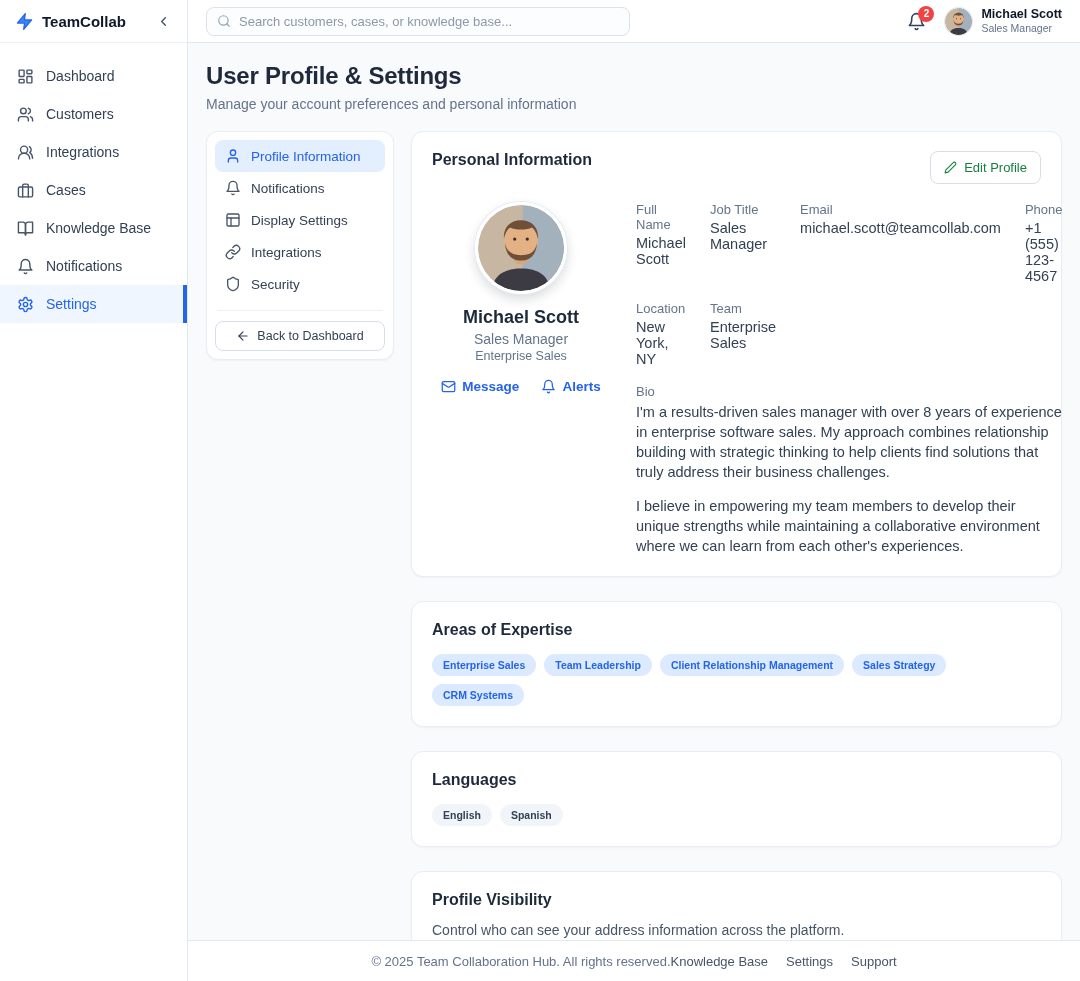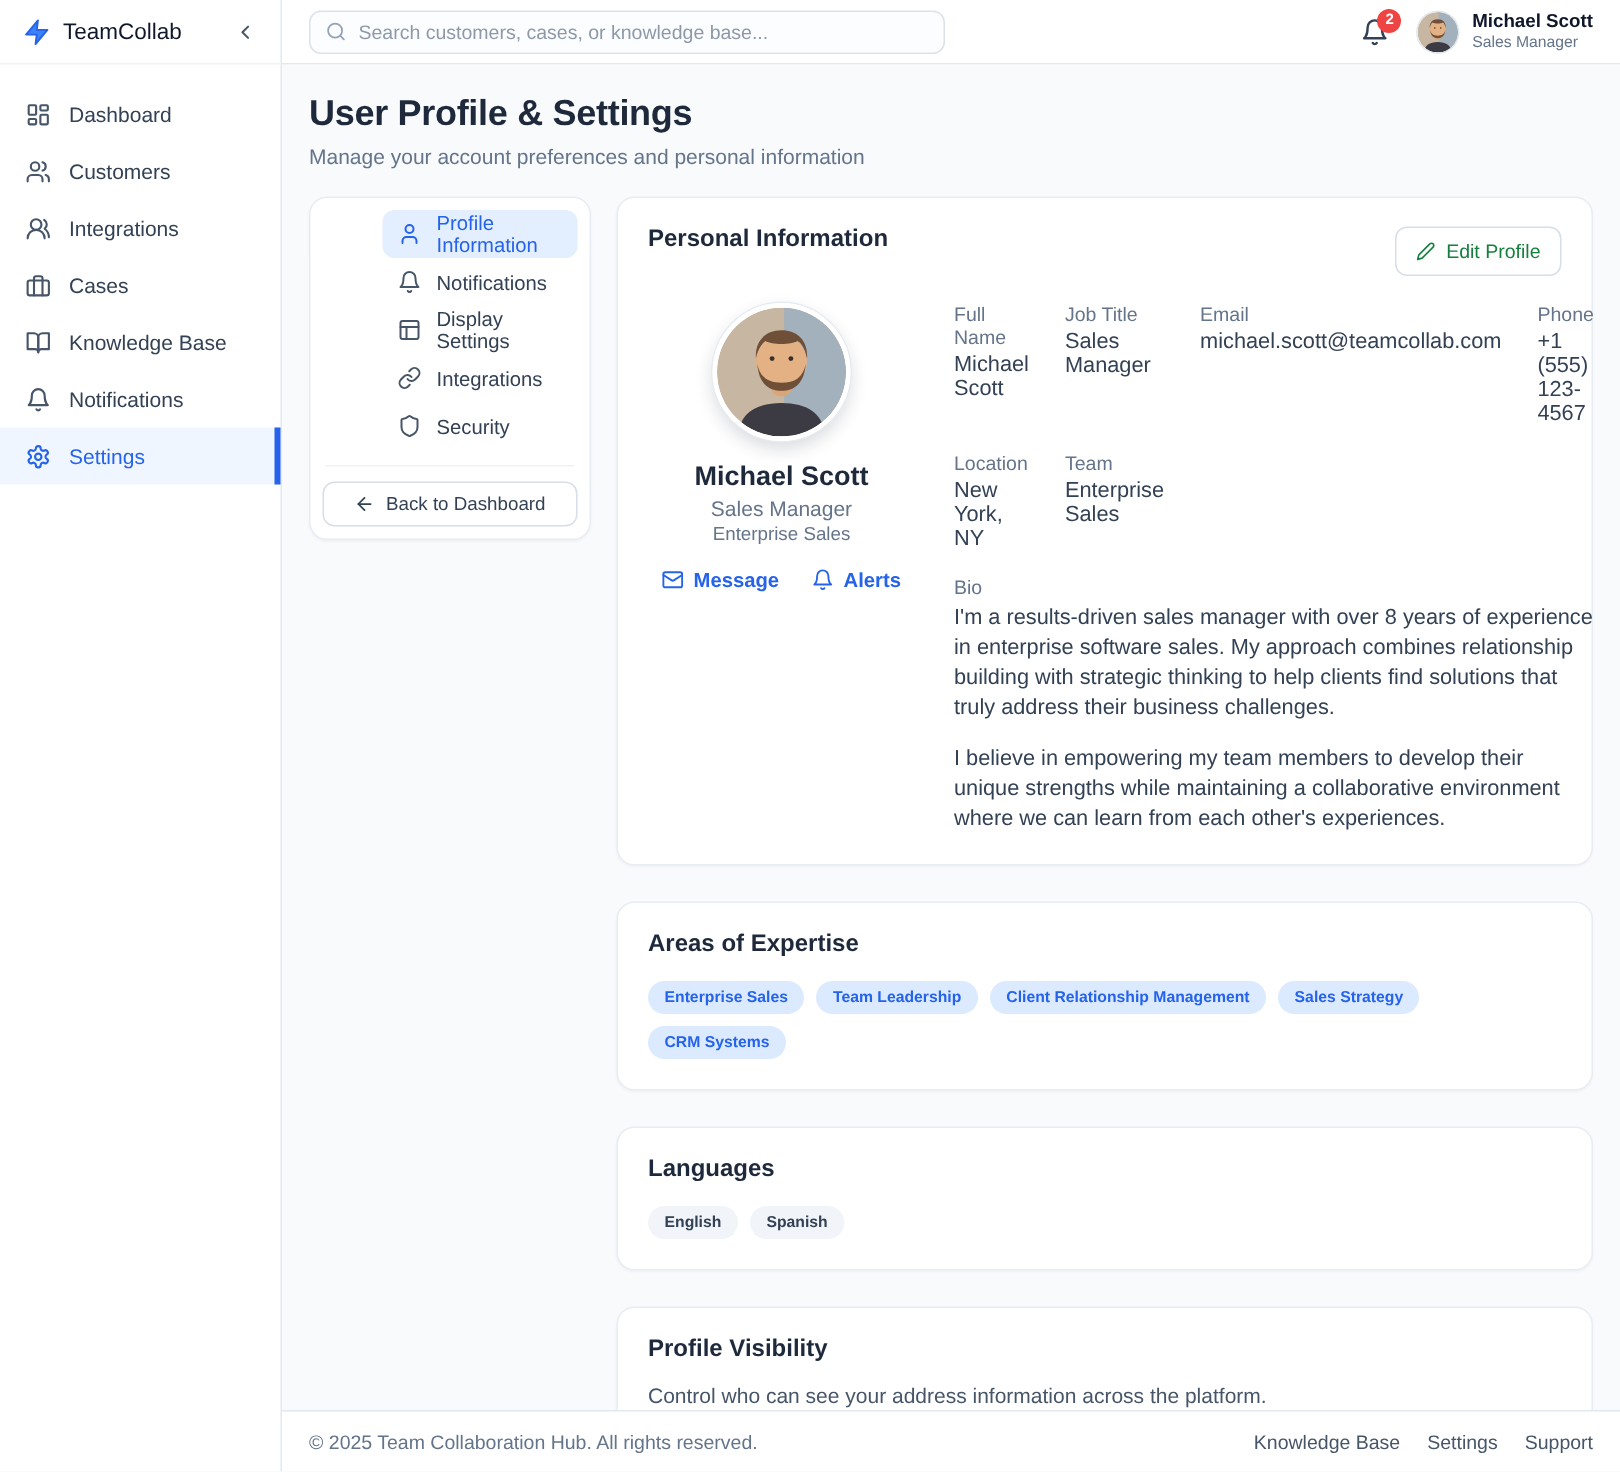--- a/index.html
+++ b/index.html
@@ -4,21 +4,21 @@
 <style>
   * { margin:0; padding:0; box-sizing:border-box; }
   html,body { width:1080px; height:981px; overflow:hidden; }
   body { font-family:"Liberation Sans", sans-serif; background:#f8fafc; color:#334155; }
   svg { display:block; }
   .app { display:flex; height:100%; }
 
   
   .sidebar { width:188px; min-width:188px; background:#fff; border-right:1px solid #e2e8f0; display:flex; flex-direction:column; }
   .sidebar-header { height:43px; min-height:43px; display:flex; align-items:center; justify-content:space-between; padding:0 14px 0 15px; border-bottom:1px solid #eef2f6; }
-  .brand { display:flex; align-items:center; gap:8px; font-size:15px; font-weight:400; color:#0f172a; }
+  .brand { display:flex; align-items:center; gap:8px; font-size:15px; font-weight:700; color:#0f172a; }
   .collapse-btn { background:none; border:none; color:#475569; cursor:pointer; padding:2px; }
   .side-nav { padding-top:14px; }
   .side-item { display:flex; align-items:center; gap:12px; height:38px; padding:0 17px; font-size:14px; font-weight:500; color:#334155; cursor:pointer; }
   .side-item .icn { color:#475569; }
   .side-item.active { background:#eff6ff; color:#2563eb; border-right:4px solid #2563eb; padding-right:13px; }
   .side-item.active .icn { color:#2563eb; }
 
   
   .main { flex:1; display:flex; flex-direction:column; min-width:0; }
   .topbar { height:43px; min-height:43px; background:#fff; border-bottom:1px solid #e2e8f0; display:flex; align-items:center; justify-content:space-between; padding:0 18px;gap:32px; }
@@ -35,21 +35,21 @@
 
   .content { flex:1; padding:19px 18px 16px; background:#f8fafc; overflow:hidden; }
   .page-title { font-size:24px; font-weight:700; color:#1e293b; letter-spacing:-.2px; }
   .page-subtitle { font-size:14px; color:#64748b; margin-top:6px; }
 
   .layout { display:flex; gap:17px; margin-top:19px; align-items:flex-start; }
   .card { background:#fff; border:1px solid #e8edf3; border-radius:12px; box-shadow:0 1px 2px rgba(15,23,42,.04); }
 
   
   .settings-card { width:188px; min-width:188px; padding:8px; }
-  .snav-item { display:flex; align-items:center; gap:10px; height:32px; padding:0 10px; border-radius:8px; font-size:13.5px; font-weight:500; color:#334155; cursor:pointer;margin-left:40px; }
+  .snav-item { display:flex; align-items:center; gap:10px; height:32px; padding:0 10px; border-radius:8px; font-size:13.5px; font-weight:500; color:#334155; cursor:pointer; }
   .snav-item .icn { color:#475569; }
   .snav-item.active { background:#e3eefe; color:#2563eb; }
   .snav-item.active .icn { color:#2563eb; }
   .snav-divider { height:1px; background:#eef2f6; margin:10px 2px; }
   .back-btn { width:100%; height:30px; border:1px solid #d7dee7; border-radius:8px; background:#fff; display:flex; align-items:center; justify-content:center; gap:7px; font-size:12.5px; font-weight:500; color:#334155; cursor:pointer; font-family:"Liberation Sans",sans-serif; }
 
   .right-col { flex:1; display:flex; flex-direction:column; gap:24px; min-width:0; }
   .pad-card { padding:19px 20px 20px; }
   .card-title { font-size:16px; font-weight:700; color:#1e293b; }
   .card-header { display:flex; align-items:flex-start; justify-content:space-between; }
@@ -70,21 +70,21 @@
   .bio-block { grid-column:1 / -1; }
   .bio-block p { font-size:14.5px; color:#334155; line-height:1.38; }
   .bio-block p + p { margin-top:14px; }
 
   .chip-row { display:flex; flex-wrap:wrap; gap:8px; margin-top:15px; }
   .chip { background:#dbeafe; color:#2563eb; font-size:10.5px; font-weight:700; padding:5px 11px; border-radius:999px; }
   .chip.gray { background:#f1f5f9; color:#334155; }
 
   .vis-desc { font-size:14px; color:#475569; margin-top:13px; }
 
-  .footer { height:41px; min-height:41px; background:#fff; border-top:1px solid #e2e8f0; display:flex; align-items:center; justify-content:space-between; padding:0 18px; }
+  .footer { height:41px; min-height:41px; background:#fff; border-top:1px solid #e2e8f0; display:flex; align-items:center; justify-content:center; padding:0 18px; }
   .footer-copy { font-size:13px; color:#64748b; }
   .footer-links { display:flex; gap:18px; }
   .footer-link { font-size:13px; color:#475569; cursor:pointer; }
 </style>
 </head>
 <body>
 
 <div class="app">
 
   <aside class="sidebar">

